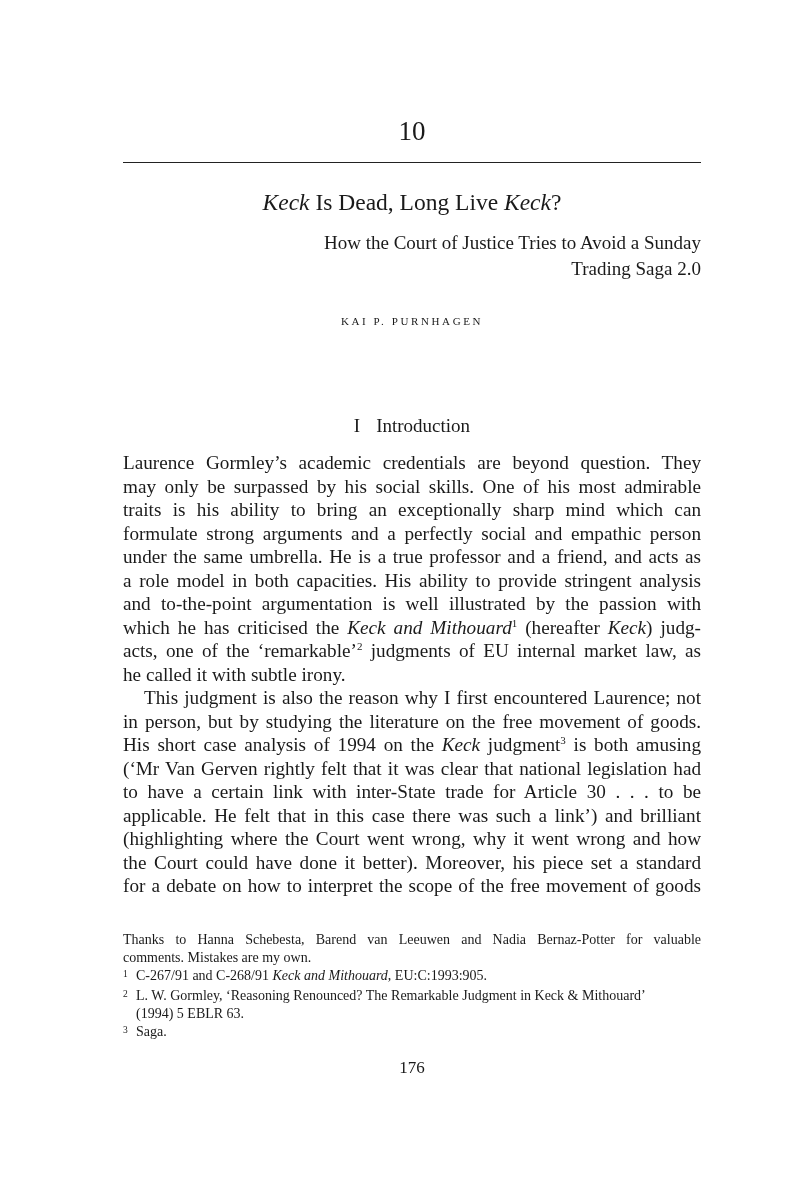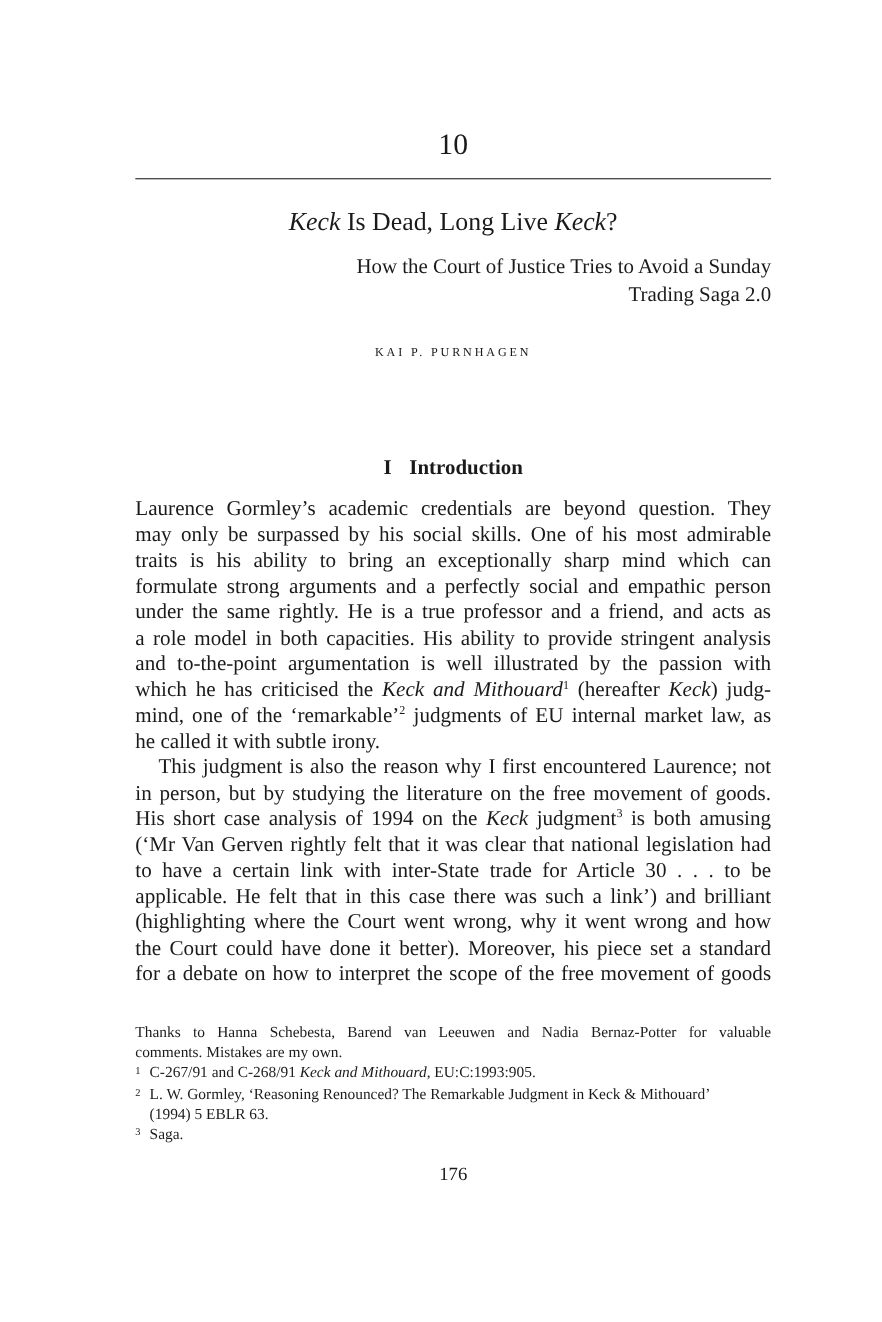--- a/index.html
+++ b/index.html
@@ -6,21 +6,21 @@
     body { width: 802px; height: 1202px; position: relative; overflow: hidden;
            font-family: "Liberation Serif", "DejaVu Serif", serif; color: #1a1a1a; }
     .abs { position: absolute; }
     .center { left: 123px; width: 578px; text-align: center; }
     #chapter-number { top: 116px; font-size: 27px; line-height: 30px; }
     #rule { top: 162px; left: 123px; width: 578px; height: 0; border-top: 1.3px solid #222; }
     #chapter-title { top: 186px; font-size: 23.5px; line-height: 32px; }
     #subtitle { top: 230px; font-size: 19px; line-height: 26px; }
     #subtitle span { display: block; text-align: right; }
     #author { top: 310px; font-size: 11px; letter-spacing: 2.6px; line-height: 22px; }
-    #section-heading { top: 413px; font-size: 19px; font-weight: bold; line-height: 26px; }
+    #section-heading { top: 413px; font-size: 19px; font-weight: normal; line-height: 26px; }
     #section-heading .num { margin-right: 16px; }
     .line { position: absolute; left: 123px; width: 578px; font-size: 19.2px; line-height: 23.5px;
             white-space: nowrap; text-align: justify; text-align-last: justify; }
     .line.last { text-align-last: left; }
     .line.indent { text-indent: 21px; }
     sup { font-size: 11px; line-height: 0; vertical-align: 7px; }
     .fn { position: absolute; left: 123px; width: 578px; font-size: 14px; line-height: 18px; white-space: nowrap; }
     .fn.just { text-align: justify; text-align-last: justify; }
     .fn .mark { position: absolute; left: 0; top: -2px; font-size: 9.5px; }
     .fn .body { padding-left: 13px; }
@@ -40,25 +40,25 @@
 </div>
 
 <div class="abs center" id="author">KAI P. PURNHAGEN</div>
 
 <div class="abs center" id="section-heading"><span class="num">I</span><span>Introduction</span></div>
 
 <div class="line" style="top:451px">Laurence Gormley’s academic credentials are beyond question. They</div>
 <div class="line" style="top:474.5px">may only be surpassed by his social skills. One of his most admirable</div>
 <div class="line" style="top:498px">traits is his ability to bring an exceptionally sharp mind which can</div>
 <div class="line" style="top:521.5px">formulate strong arguments and a perfectly social and empathic person</div>
-<div class="line" style="top:545px">under the same rightly. He is a true professor and a friend, and acts as</div>
+<div class="line" style="top:545px">under the same umbrella. He is a true professor and a friend, and acts as</div>
 <div class="line" style="top:568.5px">a role model in both capacities. His ability to provide stringent analysis</div>
 <div class="line" style="top:592px">and to-the-point argumentation is well illustrated by the passion with</div>
 <div class="line" style="top:615.5px"><span>which he has criticised the </span><i>Keck and Mithouard</i><sup>1</sup><span> (hereafter </span><i>Keck</i><span>) judg-</span></div>
-<div class="line" style="top:639px"><span>mind, one of the ‘remarkable’</span><sup>2</sup><span> judgments of EU internal market law, as</span></div>
+<div class="line" style="top:639px"><span>acts, one of the ‘remarkable’</span><sup>2</sup><span> judgments of EU internal market law, as</span></div>
 <div class="line last" style="top:662.5px">he called it with subtle irony.</div>
 
 <div class="line indent" style="top:686px">This judgment is also the reason why I first encountered Laurence; not</div>
 <div class="line" style="top:709.5px">in person, but by studying the literature on the free movement of goods.</div>
 <div class="line" style="top:733px"><span>His short case analysis of 1994 on the </span><i>Keck</i><span> judgment</span><sup>3</sup><span> is both amusing</span></div>
 <div class="line" style="top:756.5px">(‘Mr Van Gerven rightly felt that it was clear that national legislation had</div>
 <div class="line" style="top:780px">to have a certain link with inter-State trade for Article 30 . . . to be</div>
 <div class="line" style="top:803.5px">applicable. He felt that in this case there was such a link’) and brilliant</div>
 <div class="line" style="top:827px">(highlighting where the Court went wrong, why it went wrong and how</div>
 <div class="line" style="top:850.5px">the Court could have done it better). Moreover, his piece set a standard</div>

